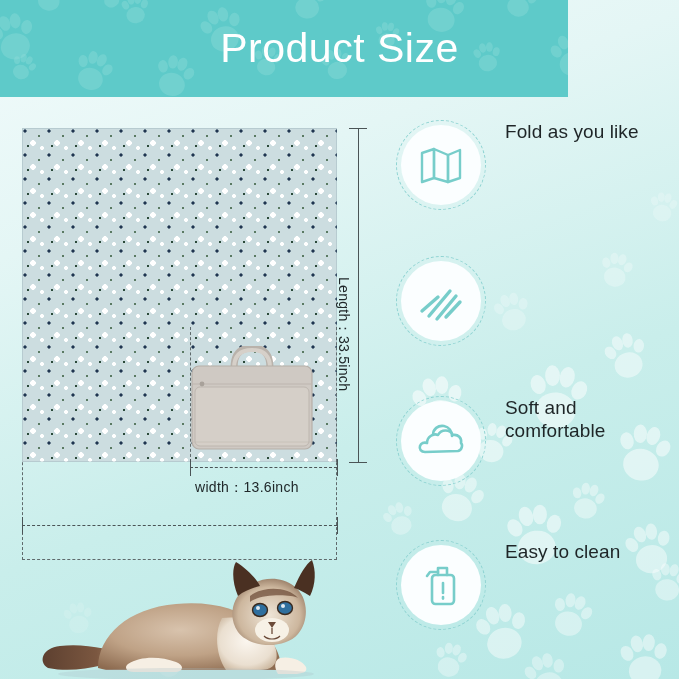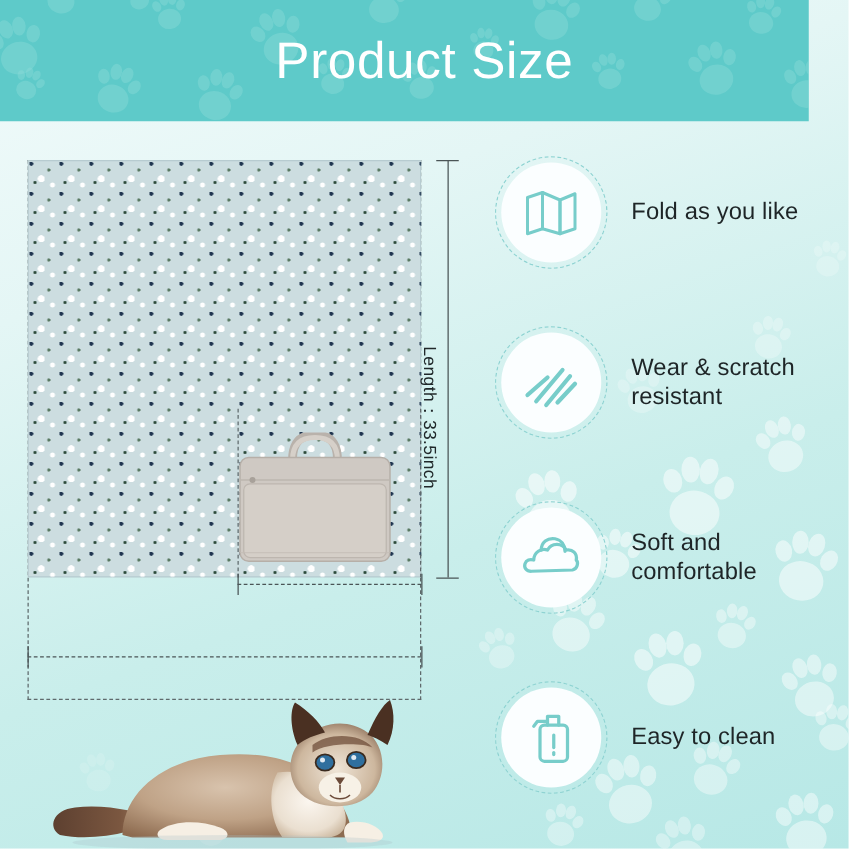--- a/index.html
+++ b/index.html
@@ -29,21 +29,21 @@
   .paw {
     position: absolute;
     opacity: .55;
   }
   .paw svg { display:block; }
 
   
   #header {
     position: absolute;
     left: 0; top: 0;
-    width: 647px;
+    width: 568px;
     height: 97px;
     background: #5ecac9;
     overflow: hidden;
   }
   #header .paw { opacity: .40; }
   #header-title {
     position: absolute;
     left: 0; top: 0;
     width: 679px; height: 97px;
     display: flex;
@@ -181,21 +181,21 @@
     top: 120px;
     width: 289px;
     height: 545px;
   }
   .feature {
     position: absolute;
     left: 0;
     width: 289px;
     height: 100px;
     display: flex;
-    align-items: center;
+    align-items: flex-start;
   }
   .feature-badge {
     position: relative;
     flex: 0 0 auto;
     width: 90px;
     height: 90px;
     margin-left: 6px;
   }
   .badge-dash {
     position: absolute;
@@ -636,20 +636,21 @@
     </svg>
 
     <div class="dim-line-v" style="left:358px; top:31px; height:334px;"></div>
     <div class="cap-h" style="left:349px; top:31px; width:18px;"></div>
     <div class="cap-h" style="left:349px; top:365px; width:18px;"></div>
     <div id="length-label">Length：33.5inch</div>
 
     <div class="dim-line-h" style="left:190px; top:370px; width:147px;"></div>
     <div class="cap-v" style="left:190px; top:362px; height:17px;"></div>
     <div class="cap-v" style="left:337px; top:362px; height:17px;"></div>
+    <div id="width-inner-label">width：13.6inch</div>
 
     <div class="dim-line-h" style="left:22px; top:428px; width:315px;"></div>
     <div class="cap-v" style="left:22px; top:420px; height:17px;"></div>
     <div class="cap-v" style="left:337px; top:420px; height:17px;"></div>
 
     <svg id="cat" viewBox="0 0 330 128">
       <defs>
         <radialGradient id="bodyg" cx="45%" cy="40%" r="70%">
           <stop offset="0%" stop-color="#d8c3ad"></stop>
           <stop offset="55%" stop-color="#bfa286"></stop>
@@ -729,21 +730,20 @@
           <svg width="46" height="44" viewBox="0 0 46 44">
             <g stroke="#77cdca" stroke-width="3.4" stroke-linecap="round">
               <line x1="4" y1="32" x2="20" y2="18"></line>
               <line x1="11" y1="37" x2="32" y2="12"></line>
               <line x1="19" y1="40" x2="38" y2="17"></line>
               <line x1="28" y1="38" x2="42" y2="23"></line>
             </g>
           </svg>
         </div>
       </div>
-      <div class="feature-label">Wear &amp; scratch resistant</div>
     </div>
 
     <div class="feature" style="top:420px;">
       <div class="feature-badge">
         <div class="badge-dash"></div>
         <div class="badge-disc">
           <svg width="42" height="44" viewBox="0 0 42 44">
             <g fill="none" stroke="#77cdca" stroke-width="2.6" stroke-linejoin="round" stroke-linecap="round">
               <rect x="12" y="12" width="22" height="29" rx="3.5"></rect>
               <path d="M18 12 L18 5 L27 5 L27 12"></path>

